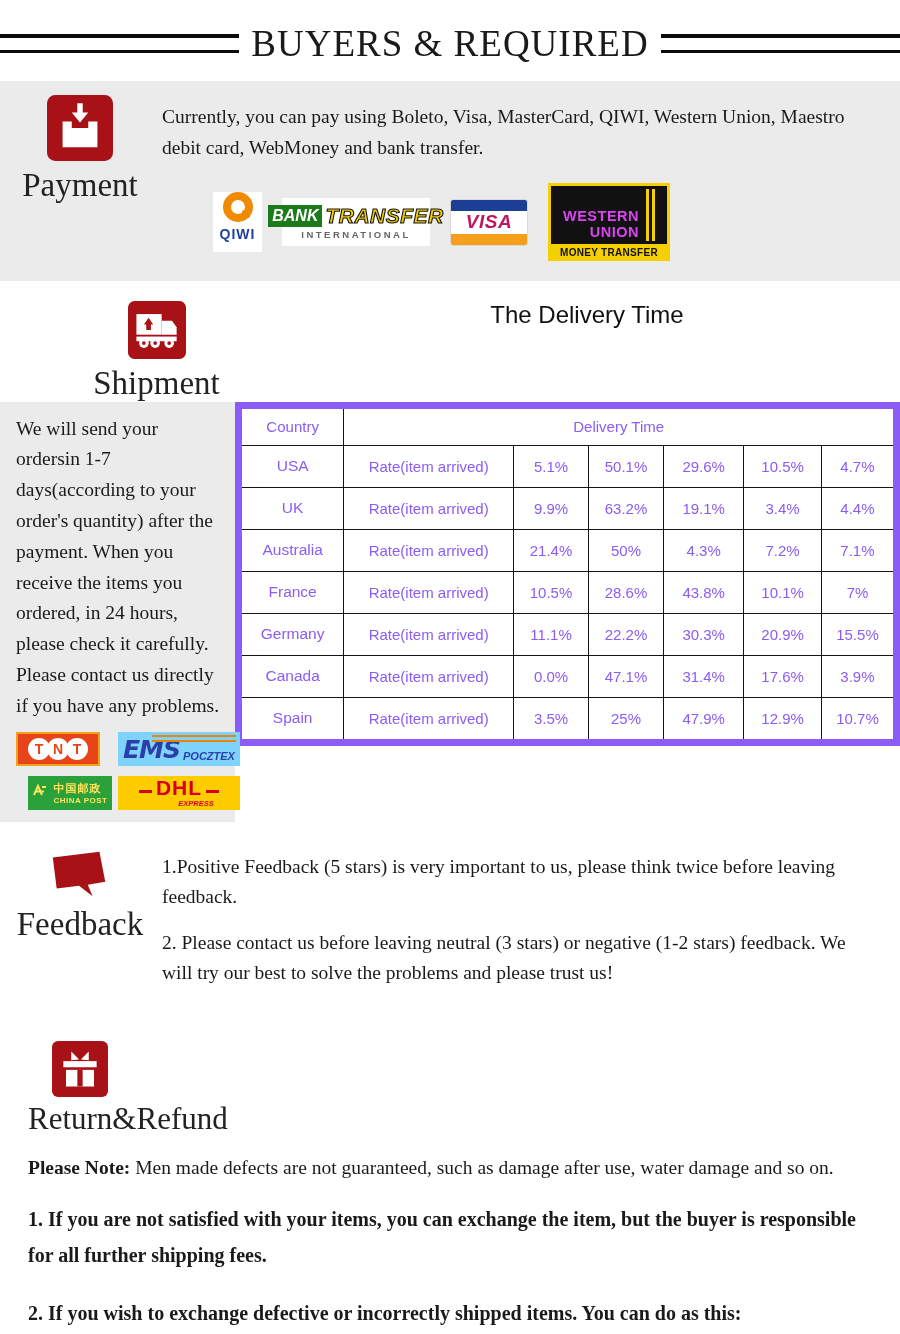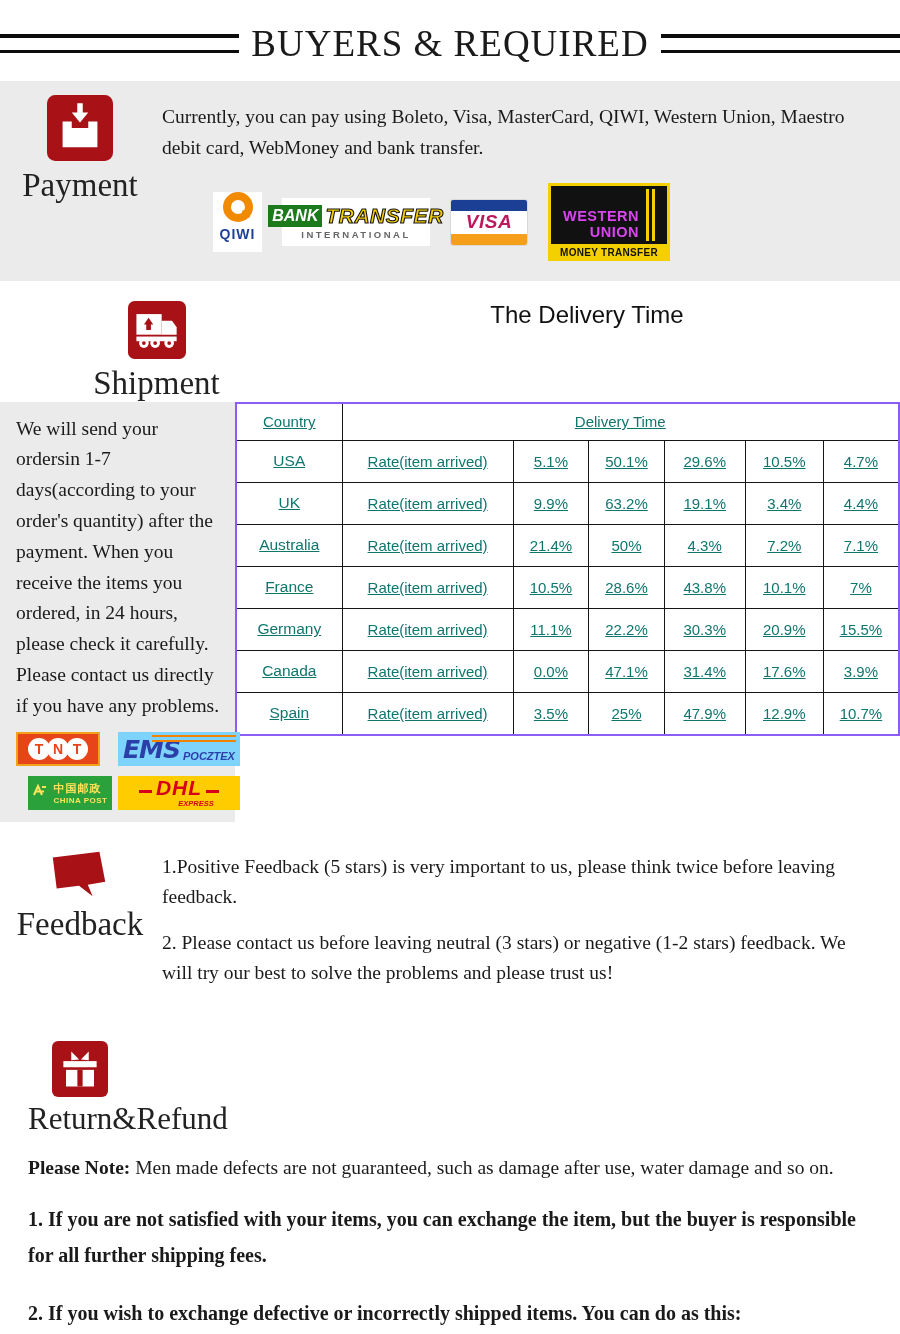--- a/index.html
+++ b/index.html
@@ -64,29 +64,29 @@
   .ems::before{content:"";position:absolute;top:3px;left:34px;right:4px;height:8px;
     background:repeating-linear-gradient(#f08300 0 2px,transparent 2px 5px);}
   .ems-word{color:#2b3fa8;font-weight:bold;font-style:italic;font-size:25px;line-height:.9;letter-spacing:-1px;font-family:"DejaVu Sans",sans-serif;}
   .ems-sub{color:#2b3fa8;font-weight:bold;font-style:italic;font-size:11px;margin-left:3px;}
   
   .cpost{background:#2aa13a;width:84px;height:34px;display:flex;align-items:center;justify-content:center;gap:5px;margin-left:12px;}
   .cpost-text div:first-child{color:#ffe35a;font-weight:bold;font-size:11px;letter-spacing:1px;font-family:"DejaVu Sans",sans-serif;}
   .cpost-text div:last-child{color:#ffe35a;font-weight:bold;font-size:8px;letter-spacing:.5px;}
   
   .dhl{background:#ffcc00;width:122px;height:34px;display:flex;flex-direction:column;align-items:center;justify-content:center;}
-  .dhl-word{color:#d6001c;font-weight:bold;font-style:italic;font-size:21px;line-height:1;letter-spacing:1px;position:relative;}
+  .dhl-word{color:#d6001c;font-weight:bold;font-size:21px;line-height:1;letter-spacing:1px;position:relative;}
   .dhl-word::before,.dhl-word::after{content:"";position:absolute;top:60%;width:13px;height:3px;background:#d6001c;}
   .dhl-word::before{left:-17px;}
   .dhl-word::after{right:-17px;}
   .dhl-sub{color:#d6001c;font-weight:bold;font-style:italic;font-size:7.5px;margin:1px 0 0 34px;}
 
   
   .table-wrap{flex:1;}
-  table.delivery{width:100%;border-collapse:collapse;font-family:"Liberation Sans",sans-serif;font-size:15px;color:#0f766e;border:2px solid #8b5cf6;table-layout:fixed;text-decoration:underline;}
+  table.delivery{width:100%;border-collapse:collapse;font-family:"Liberation Sans",sans-serif;font-size:15px;color:#8b5cf6;border:7px solid #8b5cf6;table-layout:fixed;}
   table.delivery th,table.delivery td{border:1.5px solid #151515;text-align:center;padding:4px 2px;font-weight:normal;}
   table.delivery th{font-size:15px;}
   th.corner{height:28px;}
   td.wdays,th.wdays{text-align:left;font-size:13.5px;line-height:1.55;padding-left:8px;}
   table.delivery tbody td{height:33px;}
   td.country-cell{font-size:15.5px;}
 
   
   .feedback-row{display:flex;margin-top:26px;}
   .feedback-body{flex:1;padding:4px 20px 0 2px;}

